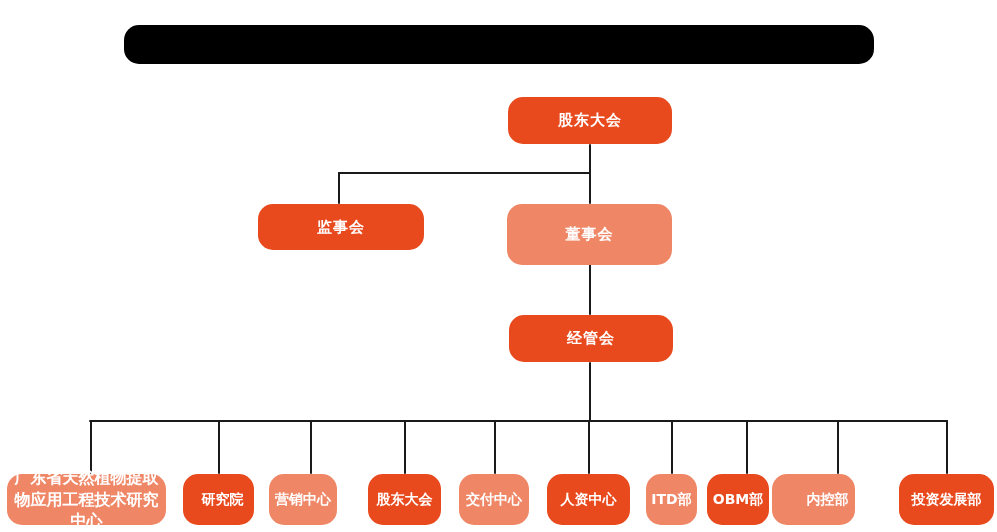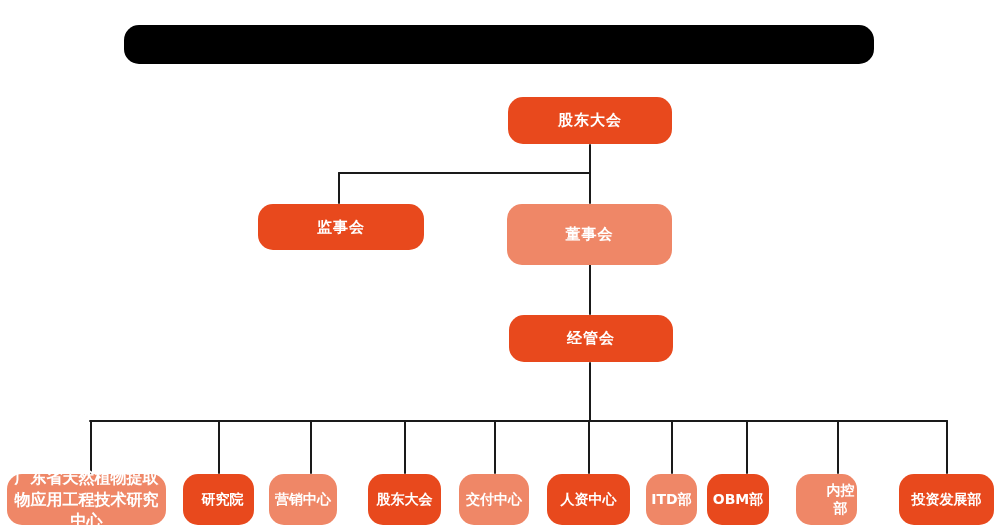--- a/index.html
+++ b/index.html
@@ -45,21 +45,21 @@
   
   .dept{top:470px;height:51px;font-size:14px;letter-spacing:0;}
   #d-0{left:3px;width:159px;font-size:16px;line-height:1.35;padding:2px 4px;}
   #d-1{left:179px;width:71px;padding-left:8px;}
   #d-2{left:265px;width:68px;font-family:Liberation Serif, serif;}
   #d-3{left:364px;width:73px;}
   #d-4{left:455px;width:70px;}
   #d-5{left:543px;width:83px;}
   #d-6{left:642px;width:51px;}
   #d-7{left:703px;width:62px;}
-  #d-8{left:792px;width:61px;padding-left:28px;}
+  #d-8{left:768px;width:83px;padding-left:28px;}
   #d-9{left:895px;width:95px;}
 </style>
 </head>
 <body>
 
 <div class="stage">
 
   <div class="titlebar"></div>
 
   <div class="line" style="left:585px;top:140px;width:2px;height:60px;"></div>

